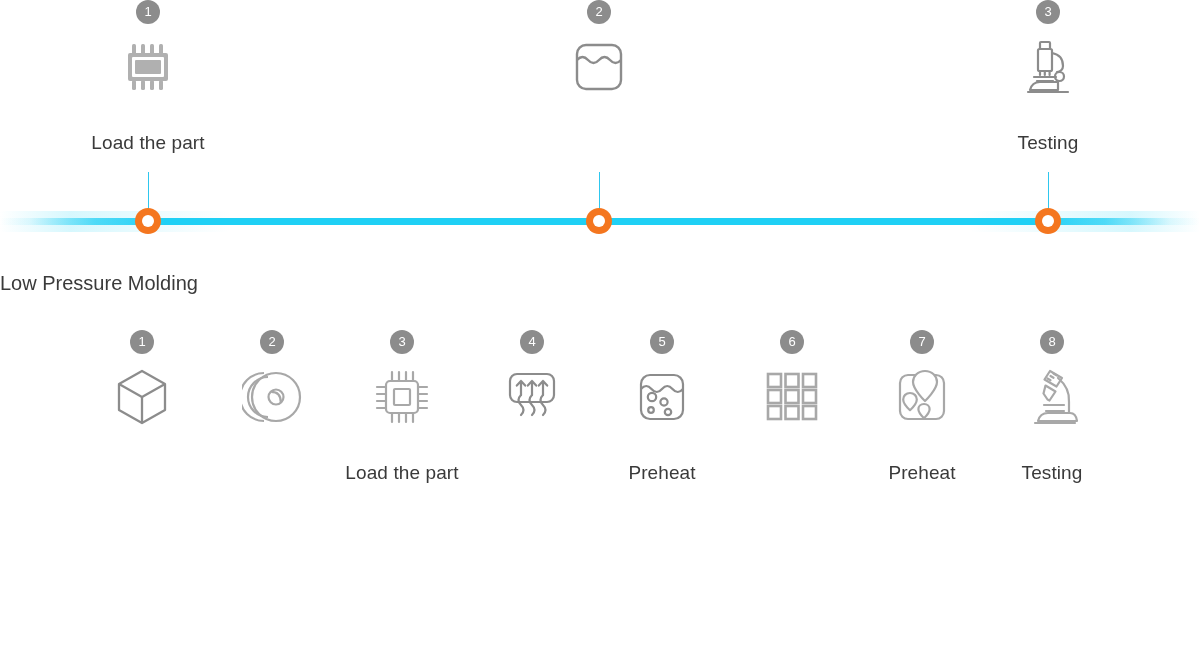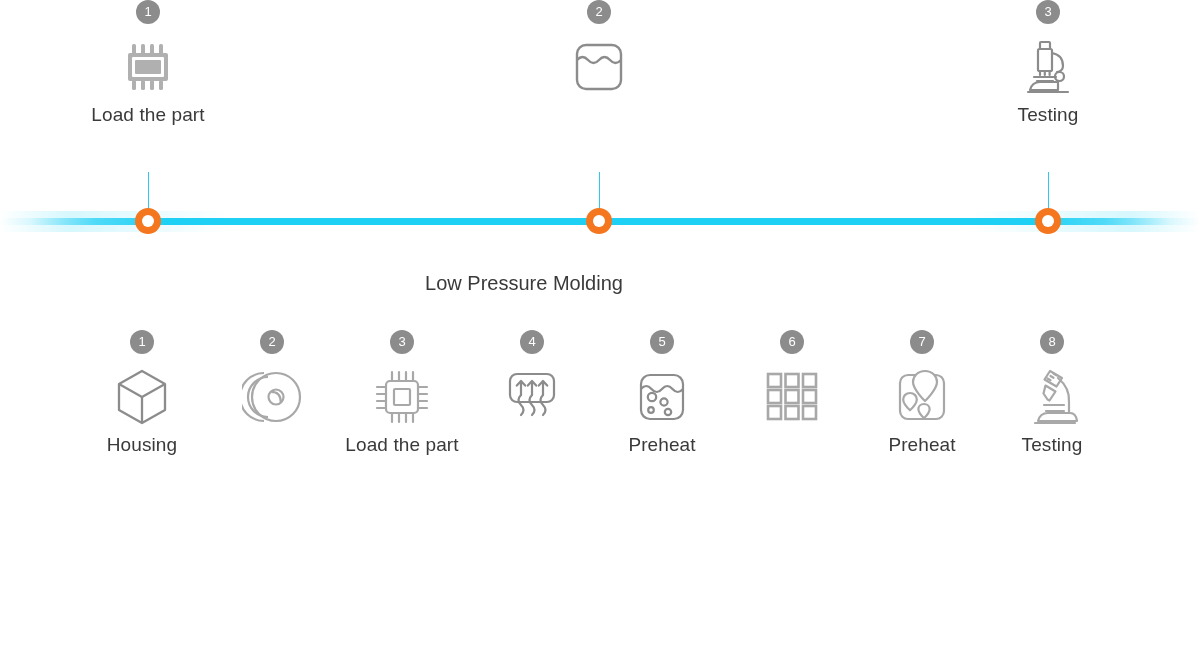--- a/index.html
+++ b/index.html
@@ -85,20 +85,21 @@
     justify-content: center;
   }
   .icon-wrap svg { display: block; }
 
   .node-label {
     font-size: 19px;
     color: #3a3a3a;
     letter-spacing: .1px;
     white-space: nowrap;
     font-family: "Liberation Sans", sans-serif;
+    margin-top: 28px;
   }
 
   
   .stem {
     position: absolute;
     width: 1px;
     background: #2ec7ef;
     margin-left: -0.5px;
   }
   .ring {
@@ -119,21 +120,20 @@
     height: 12px;
     border-radius: 50%;
     background: #ffffff;
   }
 
   
   .section-caption {
     position: absolute;
     left: 0;
     width: 1048px;
-    text-align: center;
     font-size: 20px;
     color: #3a3a3a;
     font-family: "Liberation Sans", sans-serif;
   }
 </style>
 </head>
 <body>
 
 <div class="timeline-section section-top">
 
@@ -203,21 +203,20 @@
 
   <div class="node" style="left:142px;">
     <div class="badge">1</div>
     <div class="icon-wrap">
       <svg width="60" height="62" viewBox="0 0 60 62" fill="none" stroke="#8c8c8c" stroke-width="2.3" stroke-linejoin="round">
         <path d="M30 5 L53 18 L53 44 L30 57 L7 44 L7 18 Z"></path>
         <path d="M7 18 L30 31 L53 18"></path>
         <path d="M30 31 L30 57"></path>
       </svg>
     </div>
-    <div class="node-label">Housing</div>
   </div>
 
   <div class="node" style="left:272px;">
     <div class="badge">2</div>
     <div class="icon-wrap">
       <svg width="60" height="60" viewBox="0 0 60 60" fill="none" stroke="#a8a8a8" stroke-width="2.2">
         <path d="M22 6 a 24 24 0 0 0 0 48"></path>
         <path d="M26 10 a 20 20 0 0 0 0 40"></path>
         <circle cx="34" cy="30" r="24"></circle>
         <circle cx="34" cy="30" r="7.5"></circle>

